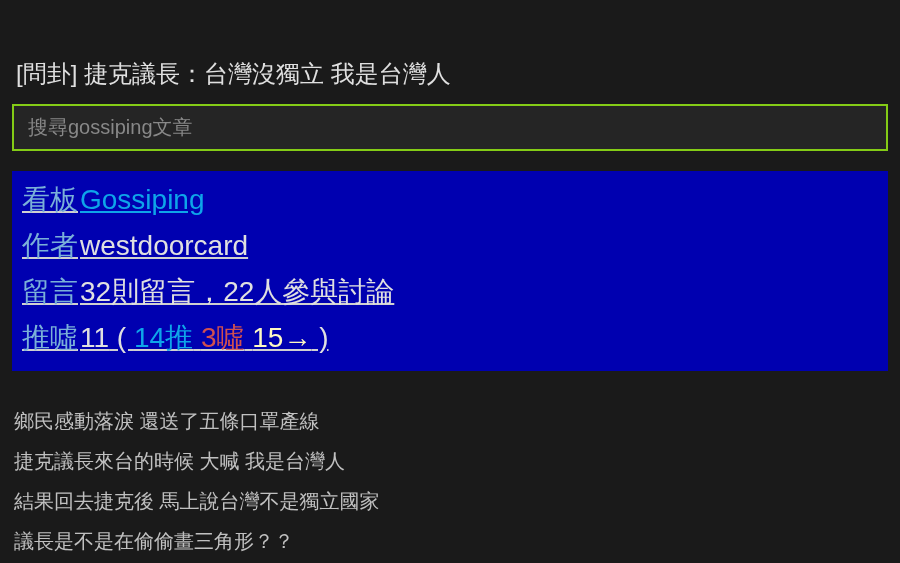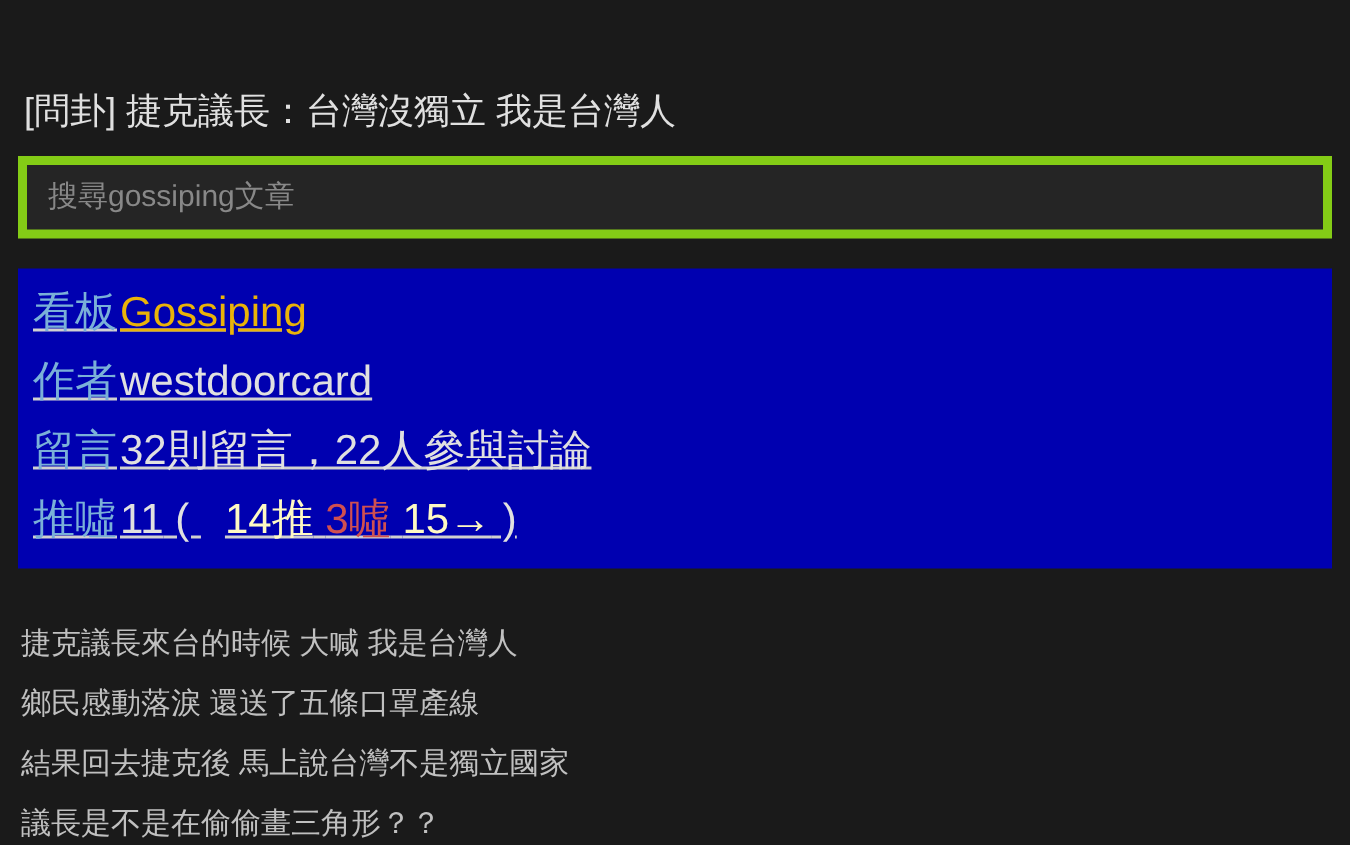--- a/index.html
+++ b/index.html
@@ -21,21 +21,21 @@
       color: #e0e0e0;
       font-weight: 400;
       margin-top: 46px;
     }
     .search-container {
       padding: 0 12px 10px 12px;
     }
     .search-input {
       width: 100%;
       background: #252525;
-      border: 6px solid #84cc16;
+      border: 2px solid #84cc16;
       color: #888;
       font-size: 20px;
       padding: 10px 14px;
       outline: none;
       font-family: inherit;
     }
     .search-input::placeholder {
       color: #888;
     }
     .meta-container {
@@ -53,27 +53,26 @@
     }
     .meta-label {
       width: 58px;
       color: #7ab0d8;
       flex-shrink: 0;
     }
     .meta-value {
       color: #e0e0e0;
     }
     .board-link {
-      color: #eab308;
+      color: #0ea5e9;
       text-decoration: underline;
       cursor: pointer;
     }
     .push-count {
-      color: #fef9c3;
-      margin-left: 16px;
+      color: #0ea5e9;
     }
     .boo-count {
       color: #d05050;
       text-align: center;
     }
     .arrow-count {
       color: #fef9c3;
     }
     .content-body {
       padding: 30px 14px 0 14px;
@@ -109,17 +108,17 @@
   </div>
   <div class="meta-row">
     <span class="meta-label">推噓</span>
     <span class="meta-value">
       <span>11</span><span> ( </span><span class="push-count">14推</span>  <span class="boo-count">3噓</span>  <span class="arrow-count">15→</span><span> )</span>
     </span>
   </div>
 </div>
 
 <div class="content-body">
+  <span class="content-line">鄉民感動落淚 還送了五條口罩產線</span>
   <span class="content-line">捷克議長來台的時候 大喊 我是台灣人</span>
-  <span class="content-line">鄉民感動落淚 還送了五條口罩產線</span>
   <span class="content-line">結果回去捷克後 馬上說台灣不是獨立國家</span>
   <span class="content-line">議長是不是在偷偷畫三角形？？</span>
 </div>
 
 </body></html>

